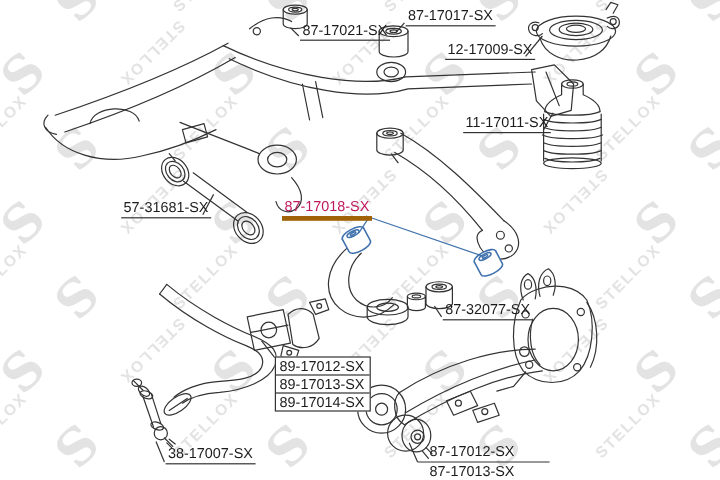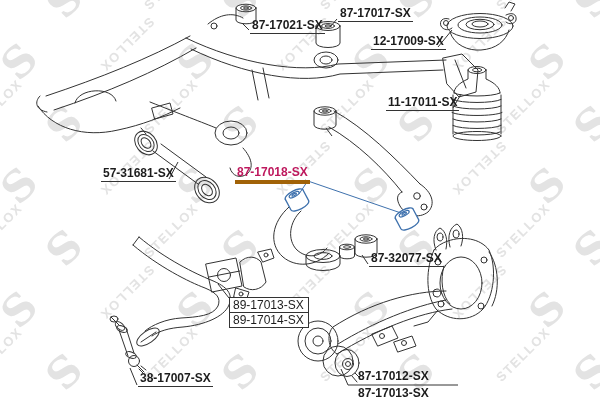--- a/index.html
+++ b/index.html
@@ -4,21 +4,21 @@
 <style>
   html,body{margin:0;padding:0;background:#fff;}
   .stage{position:relative;width:600px;height:400px;background:#ffffff;overflow:hidden;
          font-family:"Liberation Sans","DejaVu Sans",sans-serif;}
   .wm-layer{position:absolute;inset:0;z-index:0;}
   .wm{position:absolute;color:#e3e3e3;font-weight:bold;user-select:none;white-space:nowrap;}
   .wm-word{font-size:13px;letter-spacing:1.5px;}
   .wm-logo{font-size:42px;font-family:"DejaVu Serif","Liberation Serif",serif;}
   svg.art{position:absolute;left:0;top:0;z-index:1;}
   .plabel{position:absolute;z-index:3;font-size:12px;line-height:13px;color:#1c1c1c;
-          white-space:nowrap;border-bottom:1px solid #333;padding:0 2px 1px 2px;cursor:pointer;font-weight:bold;}
+          white-space:nowrap;border-bottom:1px solid #333;padding:0 2px 1px 2px;cursor:pointer;}
   .plabel.plain{border-bottom:none;}
   .plabel.blue{color:#be185d;border-bottom:4px solid #a16207;}
   .pbox{position:absolute;left:229px;top:297px;z-index:3;border:1px solid #333;background:#fff;cursor:pointer;}
   .pbox .row{font-size:12px;line-height:14px;height:14px;padding:0 4px 0 3px;color:#1c1c1c;border-top:1px solid #333;white-space:nowrap;}
   .pbox .row:first-child{border-top:none;}
 </style>
 </head>
 <body>
 
 <div class="stage">
@@ -293,20 +293,21 @@
 
   <div class="plabel" style="left:250px;top:19px">87-17021-SX</div>
   <div class="plabel" style="left:338px;top:7px">87-17017-SX</div>
   <div class="plabel" style="left:371px;top:35px">12-17009-SX</div>
   <div class="plabel" style="left:386px;top:96px">11-17011-SX</div>
   <div class="plabel" style="left:101px;top:167px">57-31681-SX</div>
   <div class="plabel blue" style="left:235px;top:166px">87-17018-SX</div>
   <div class="plabel" style="left:369px;top:252px">87-32077-SX</div>
 
   <div class="pbox">
+    <div class="row">89-17012-SX</div>
     <div class="row">89-17013-SX</div>
     <div class="row">89-17014-SX</div>
   </div>
 
   <div class="plabel" style="left:138px;top:372px">38-17007-SX</div>
   <div class="plabel plain" style="left:356px;top:370px">87-17012-SX</div>
   <div class="plabel plain" style="left:356px;top:387px">87-17013-SX</div>
 </div>
 
 </body></html>

